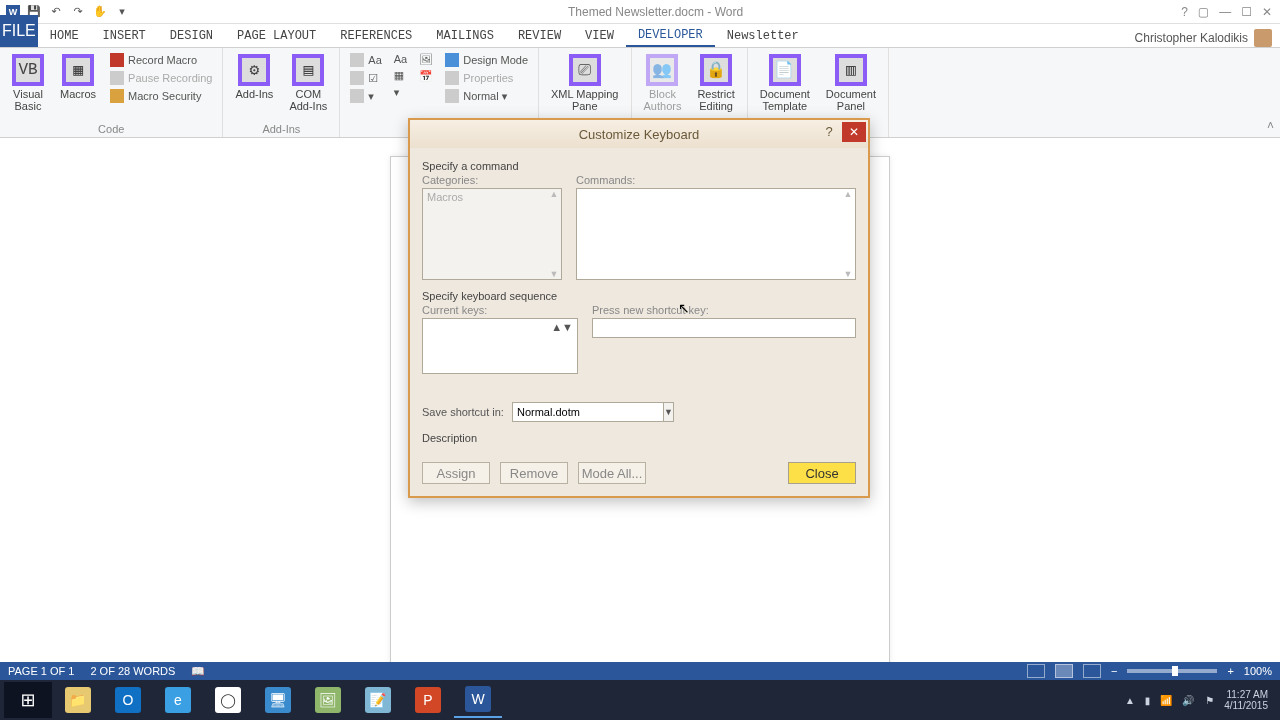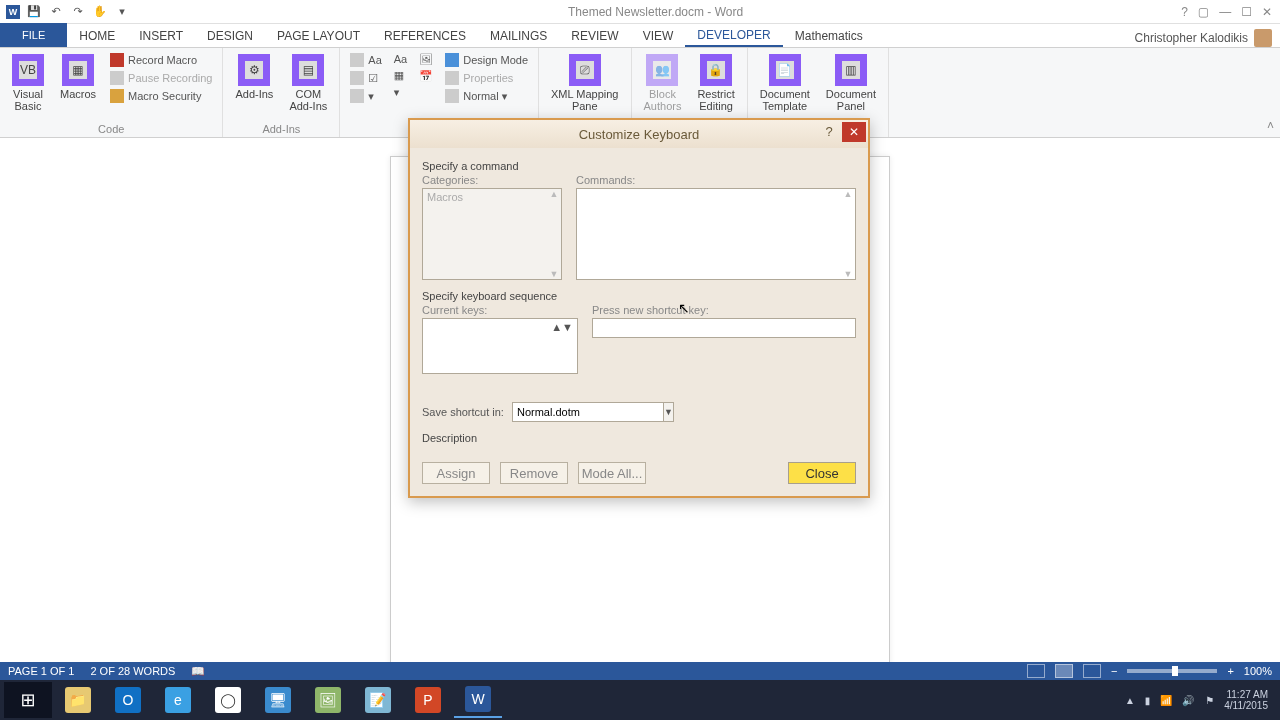--- a/index.html
+++ b/index.html
@@ -9,32 +9,32 @@
 .titlebar { height: 24px; background: #fff; display: flex; align-items: center; border-bottom: 1px solid #e0e0e0; }
 .titlebar .qat { display:flex; align-items:center; gap:6px; padding-left:6px; }
 .qat .app-icon { width:14px; height:14px; background:#2b579a; color:#fff; display:flex; align-items:center; justify-content:center; font-size:9px; font-weight:bold; }
 .qat .qbtn { width:16px; height:16px; display:flex; align-items:center; justify-content:center; color:#555; cursor:pointer; }
 .titlebar .doc-title { flex:1; text-align:center; color:#888; font-size:12px; }
 .titlebar .win-controls { display:flex; gap:10px; padding-right:8px; color:#888; }
 .titlebar .win-controls span { cursor:pointer; font-size:12px; }
 
 
 .ribbon-tabs { height:24px; background:#fff; display:flex; align-items:flex-end; border-bottom:1px solid #d0d0d0; }
-.tab-file { background:#2b579a; color:#fff; padding:4px 22px; font-size:11px; height:24px; display:flex; align-items:center; text-transform:uppercase; cursor:pointer;}
-.tab { padding:4px 12px; font-size:12px; color:#444; text-transform:uppercase; cursor:pointer; height:22px; display:flex; align-items:center;}
+.tab-file { background:#2b579a; color:#fff; padding:4px 2px; font-size:16px; height:32px; display:flex; align-items:center; text-transform:uppercase; cursor:pointer;}
+.tab { padding:4px 12px; font-size:12px; color:#444; text-transform:uppercase; cursor:pointer; height:22px; display:flex; align-items:center;font-family:Liberation Mono, monospace;}
 .tab.active { color:#2b579a; border-bottom:2px solid #2b579a; }
 .user-box { margin-left:auto; padding-right:8px; display:flex; align-items:center; gap:6px; color:#555; font-size:12px;}
 .user-avatar { width:18px; height:18px; background:#c99a6b; border-radius:2px; }
 
 
 .ribbon-body { height:90px; background:#f6f7f8; border-bottom:1px solid #d0d0d0; display:flex; position:relative;}
 .ribbon-group { border-right:1px solid #e0e0e0; padding:4px 8px 2px 8px; display:flex; flex-direction:column; justify-content:space-between;}
 .ribbon-group .row { display:flex; gap:8px; align-items:flex-start;}
 .big-btn { display:flex; flex-direction:column; align-items:center; gap:2px; padding:2px 4px; cursor:pointer; color:#444;}
-.big-btn .big-ico { width:32px; height:32px; background:#ddd; border:7px solid #8b5cf6; display:flex; align-items:center; justify-content:center; font-size:12px;}
+.big-btn .big-ico { width:32px; height:32px; background:#ddd; border:4px solid #8b5cf6; display:flex; align-items:center; justify-content:center; font-size:16px;font-family:Liberation Mono, monospace;}
 .big-btn .lbl { font-size:11px; text-align:center; line-height:1.1;}
 .stack { display:flex; flex-direction:column; gap:2px;}
 .stack-item { display:flex; align-items:center; gap:4px; color:#555; font-size:11px; cursor:pointer; padding:1px 2px;}
 .stack-item.disabled { color:#aaa; cursor:default;}
 .stack-item .mini-ico { width:14px; height:14px; background:#ccc; display:inline-block;}
 .group-label { text-align:center; color:#888; font-size:11px; padding-top:2px;}
 .ribbon-collapse { position:absolute; right:6px; bottom:4px; color:#888; cursor:pointer; font-size:12px;}
 
 
 .doc-area { position:absolute; top:138px; left:0; right:0; bottom:58px; background:#fff; overflow:hidden;}
@@ -110,21 +110,21 @@
   <div class="tab-file">FILE</div>
   <div class="tab">HOME</div>
   <div class="tab">INSERT</div>
   <div class="tab">DESIGN</div>
   <div class="tab">PAGE LAYOUT</div>
   <div class="tab">REFERENCES</div>
   <div class="tab">MAILINGS</div>
   <div class="tab">REVIEW</div>
   <div class="tab">VIEW</div>
   <div class="tab active">DEVELOPER</div>
-  <div class="tab" style="text-transform:none">Mathematics</div>
+  <div class="tab" style="text-transform:none">Newsletter</div>
   <div class="user-box">
     <span>Christopher Kalodikis</span>
     <div class="user-avatar"></div>
   </div>
 </div>
 
 <div class="ribbon-body">
 
   <div class="ribbon-group">
     <div class="row">

